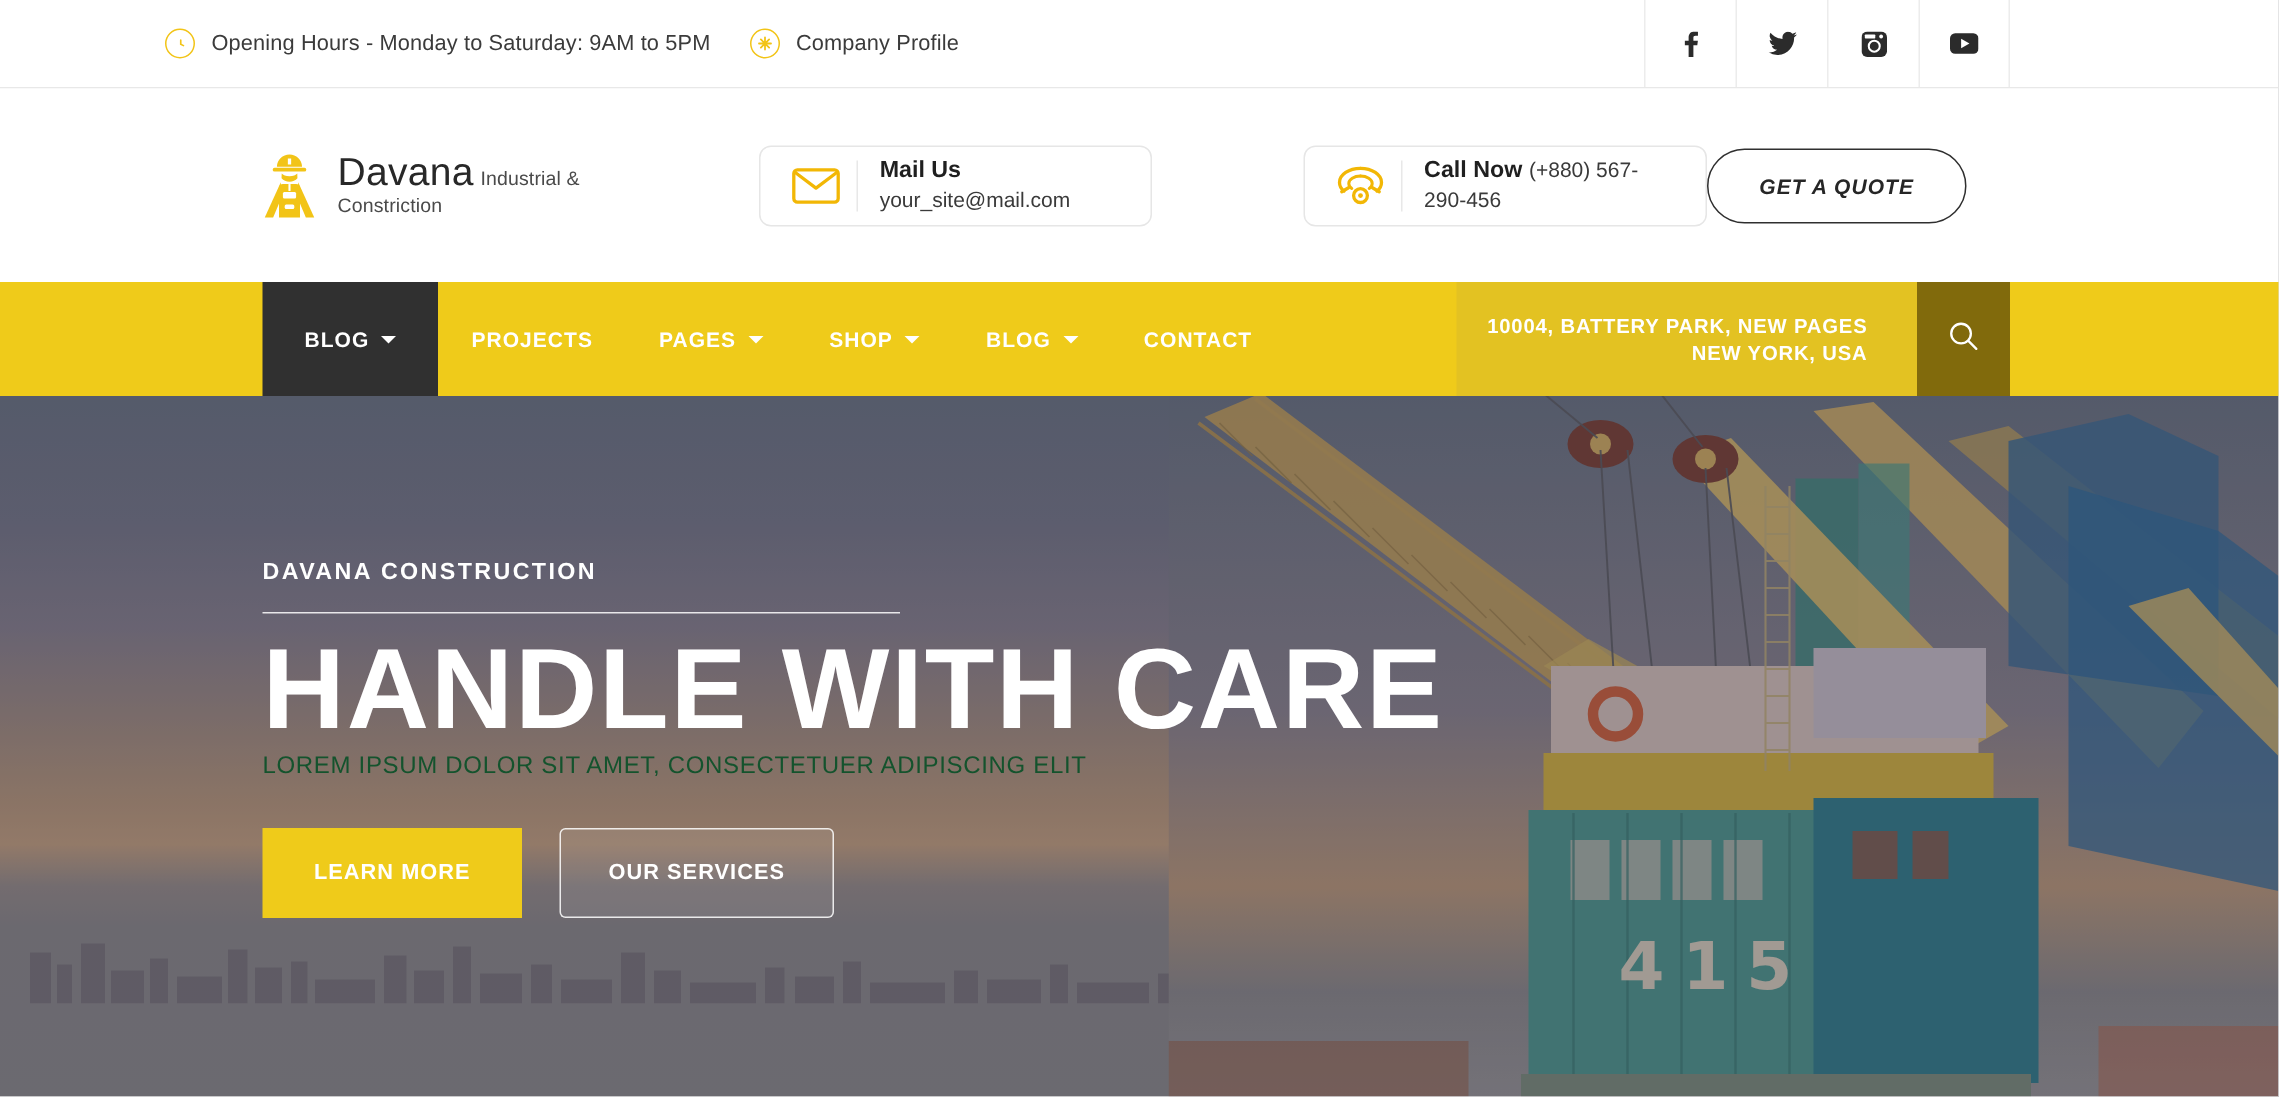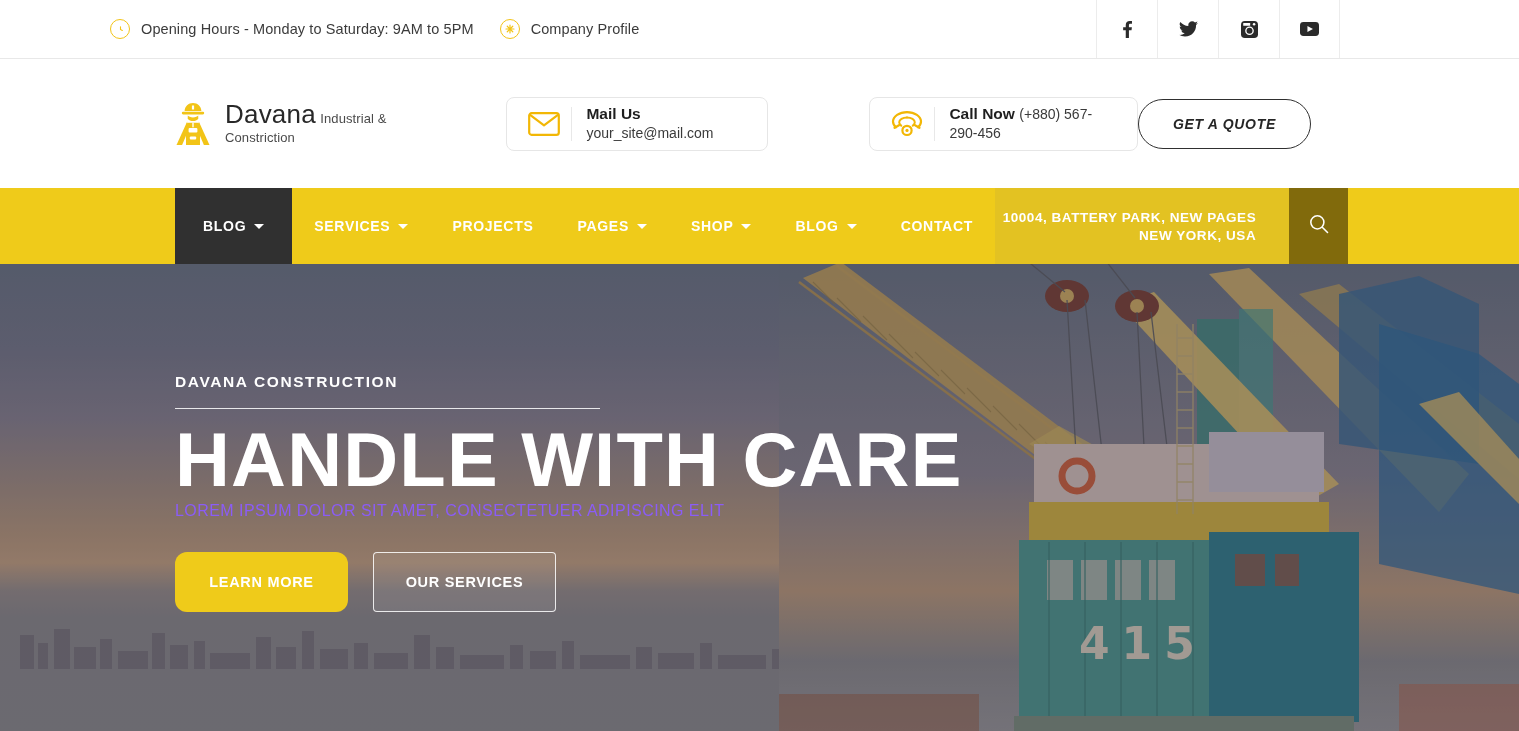--- a/index.html
+++ b/index.html
@@ -219,28 +219,28 @@
   .hero-rule{
     width:425px;height:1px;background:rgba(255,255,255,.85);
     margin:17px 0 11px 0;
   }
   .hero-title{
     font-size:76px;font-weight:bold;color:#fff;
     letter-spacing:1.2px;line-height:1.06;
     white-space:nowrap;
   }
   .hero-sub{
-    font-size:16px;color:#8b5cf6;letter-spacing:.45px;margin-top:1px;
+    font-size:16px;color:#14532d;letter-spacing:.45px;margin-top:1px;
   }
   .hero-btns{display:flex;gap:25px;margin-top:32px;}
   .btn-primary{
     background:#efcb1a;
     color:#ffffff;
     font-size:14.5px;font-weight:bold;letter-spacing:.7px;
-    width:173px;height:60px;border-radius:12px;
+    width:173px;height:60px;border-radius:0;
     display:flex;align-items:center;justify-content:center;
     cursor:pointer;border:none;
     font-family:"Liberation Sans", sans-serif;
   }
   .btn-ghost{
     background:rgba(255,255,255,0.07);
     border:1.5px solid rgba(255,255,255,0.85);
     color:#ffffff;
     font-size:14.5px;font-weight:bold;letter-spacing:.7px;
     width:183px;height:60px;border-radius:4px;
@@ -370,24 +370,20 @@
 
   <div class="quote-btn">GET A QUOTE</div>
 </div>
 
 <div class="navbar">
   <div class="nav-pad"></div>
 
   <div class="nav-items">
     <div class="nav-item active">
       <span>BLOG</span>
-      <span class="caret"></span>
-    </div>
-    <div class="nav-item">
-      <span>SERVICES</span>
       <span class="caret"></span>
     </div>
     <div class="nav-item">
       <span>PROJECTS</span>
     </div>
     <div class="nav-item">
       <span>PAGES</span>
       <span class="caret"></span>
     </div>
     <div class="nav-item">

